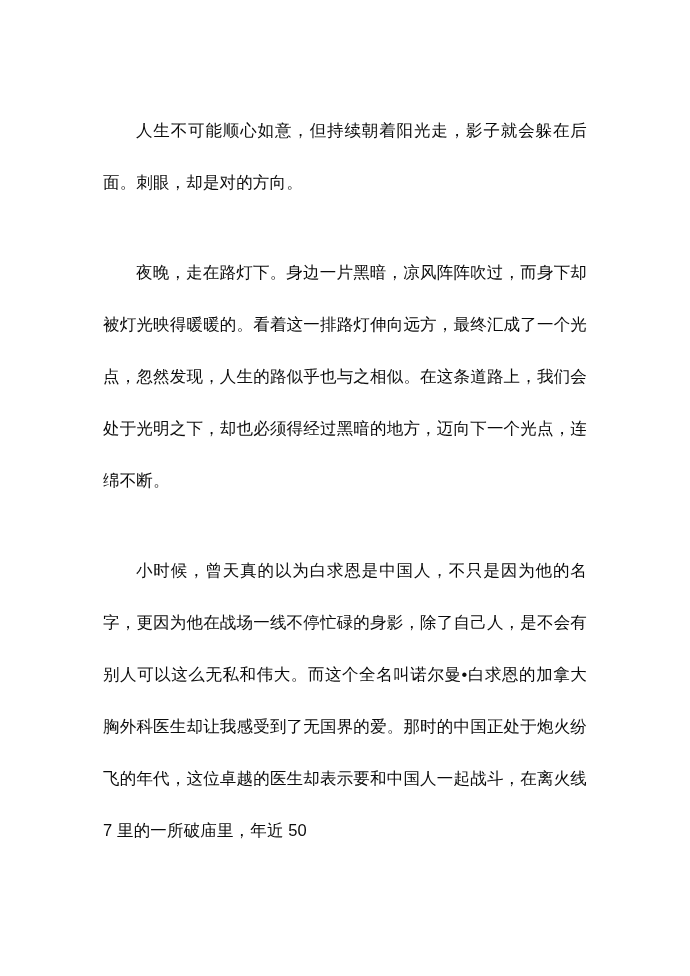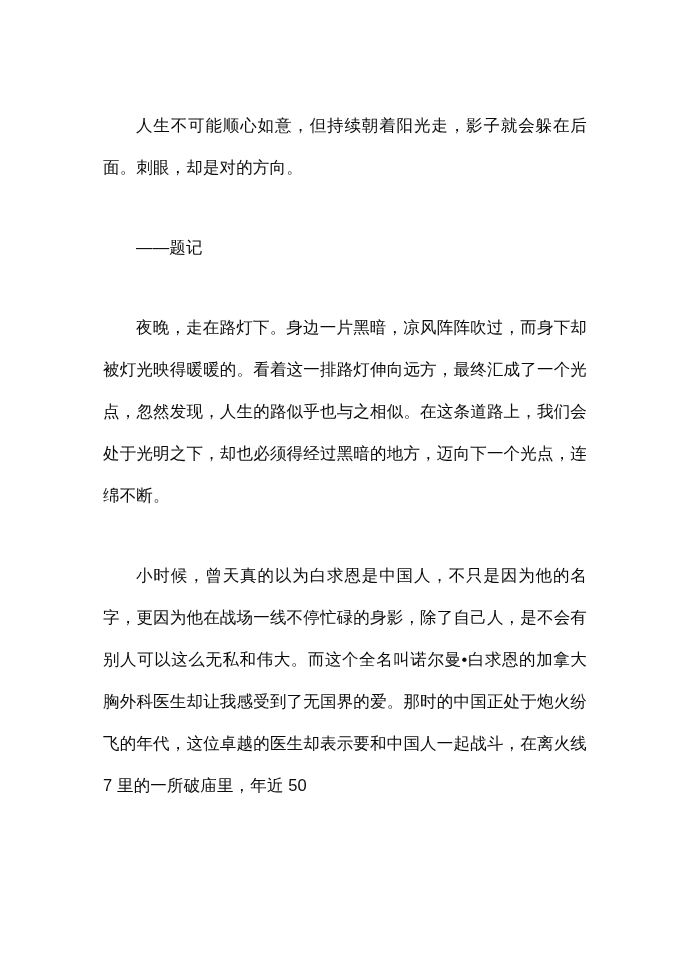--- a/index.html
+++ b/index.html
@@ -28,21 +28,21 @@
   #doc-body {
     position: absolute;
     left: 103px;
     top: 104px;
     width: 484px;
   }
 
   .para {
     margin: 0;
     font-size: 16.5px;
-    line-height: 42px;
+    line-height: 52px;
     text-align: justify;
     text-justify: inter-ideograph;
     letter-spacing: 0.15px;
     word-break: break-all;
     color: #0b0b0b;
   }
 
   
   .para + .para {
     margin-top: 38px;
@@ -61,21 +61,20 @@
 </style>
 </head>
 <body>
 
 <div id="page">
 
   <div id="doc-body">
 
     <p class="para indent">人生不可能顺心如意，但持续朝着阳光走，影子就会躲在后面。刺眼，却是对的方向。</p>
 
-    <p class="para attribution">——题记</p>
 
     <p class="para indent">夜晚，走在路灯下。身边一片黑暗，凉风阵阵吹过，而身下却被灯光映得暖暖的。看着这一排路灯伸向远方，最终汇成了一个光点，忽然发现，人生的路似乎也与之相似。在这条道路上，我们会处于光明之下，却也必须得经过黑暗的地方，迈向下一个光点，连绵不断。</p>
 
 
     <p class="para indent">小时候，曾天真的以为白求恩是中国人，不只是因为他的名字，更因为他在战场一线不停忙碌的身影，除了自己人，是不会有别人可以这么无私和伟大。而这个全名叫诺尔曼•白求恩的加拿大胸外科医生却让我感受到了无国界的爱。那时的中国正处于炮火纷飞的年代，这位卓越的医生却表示要和中国人一起战斗，在离火线 7 里的一所破庙里，年近 50</p>
 
   </div>
 
 </div>
 

